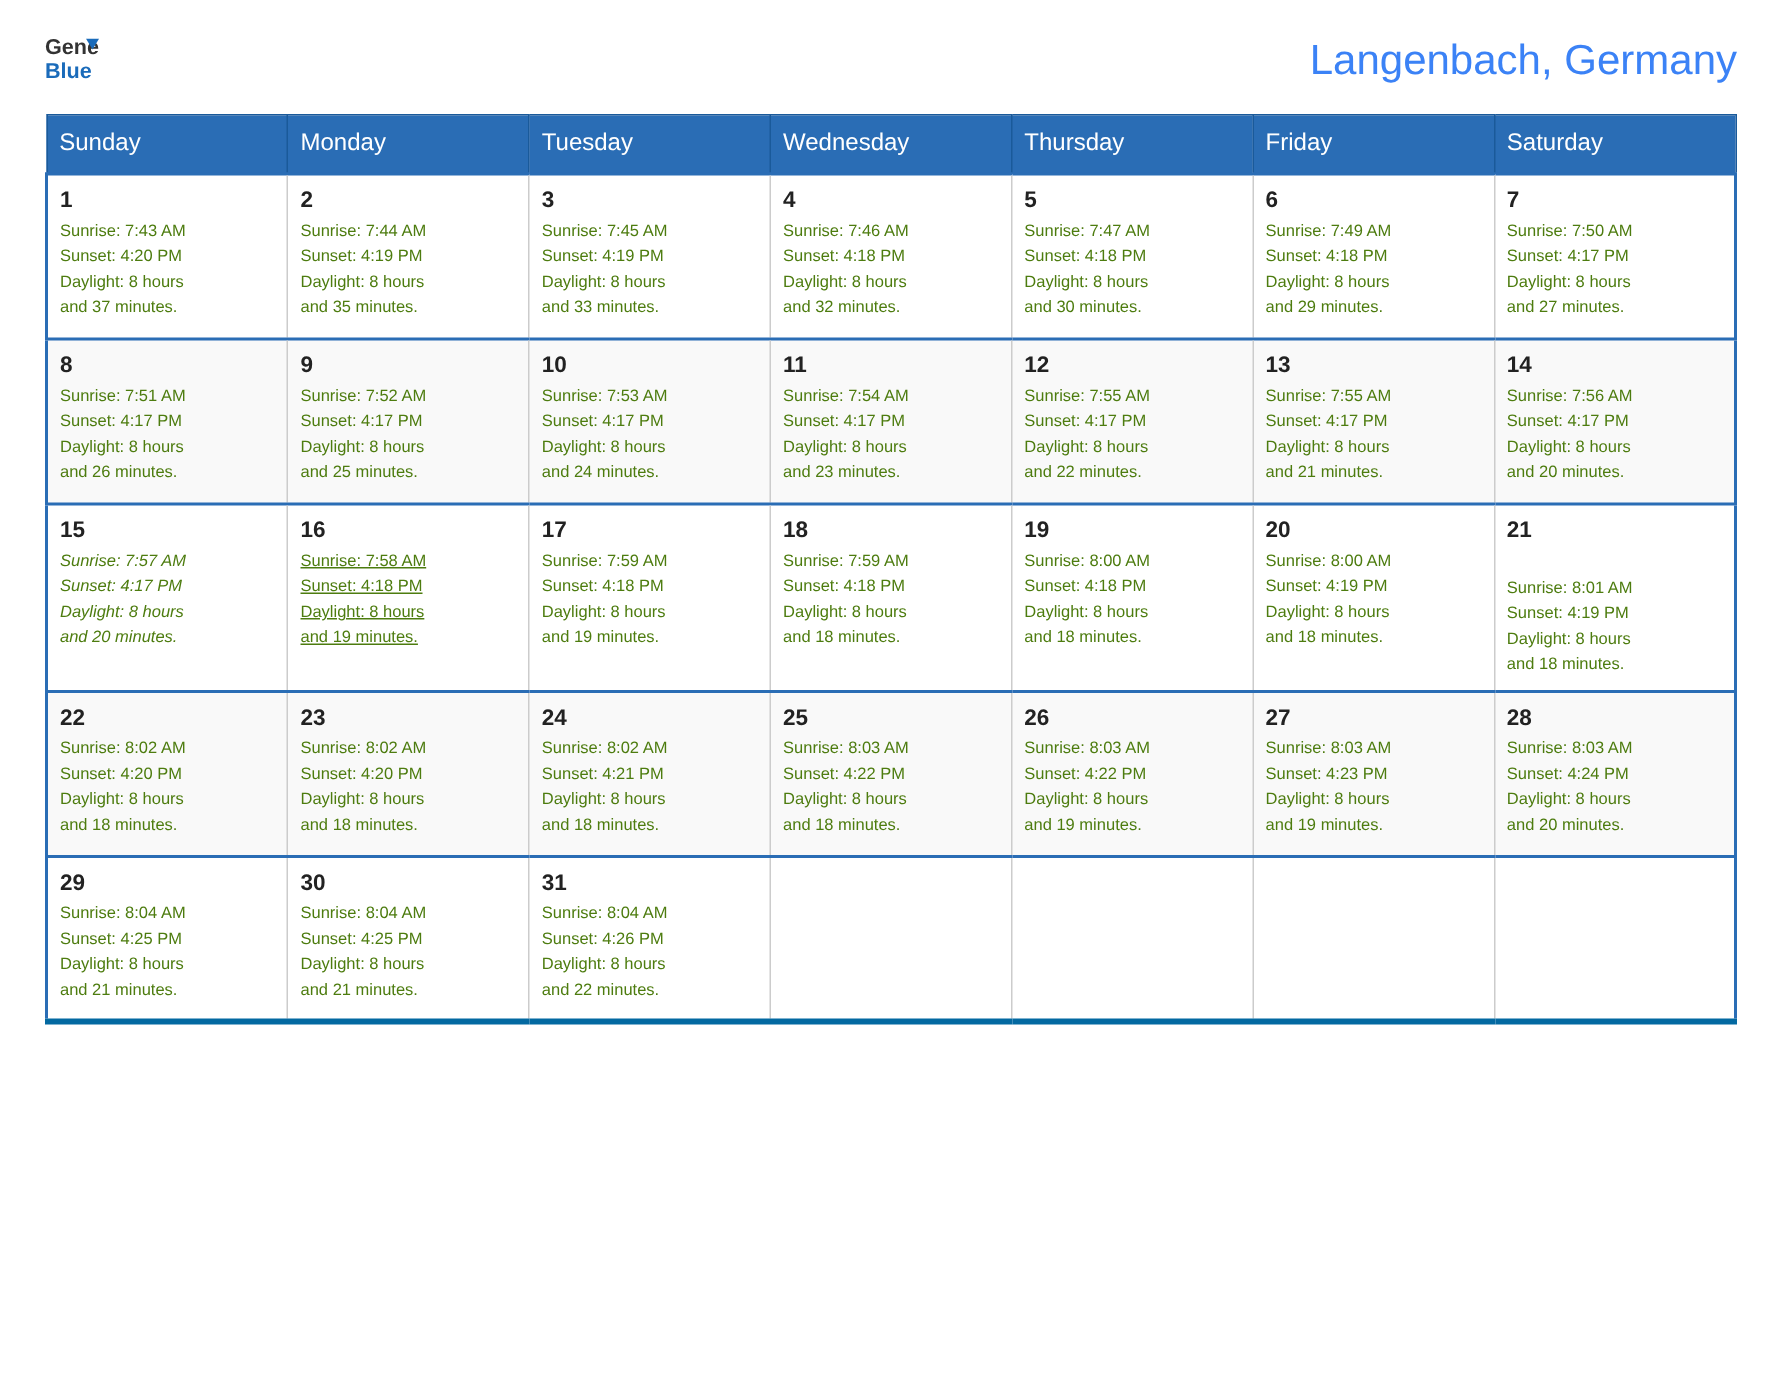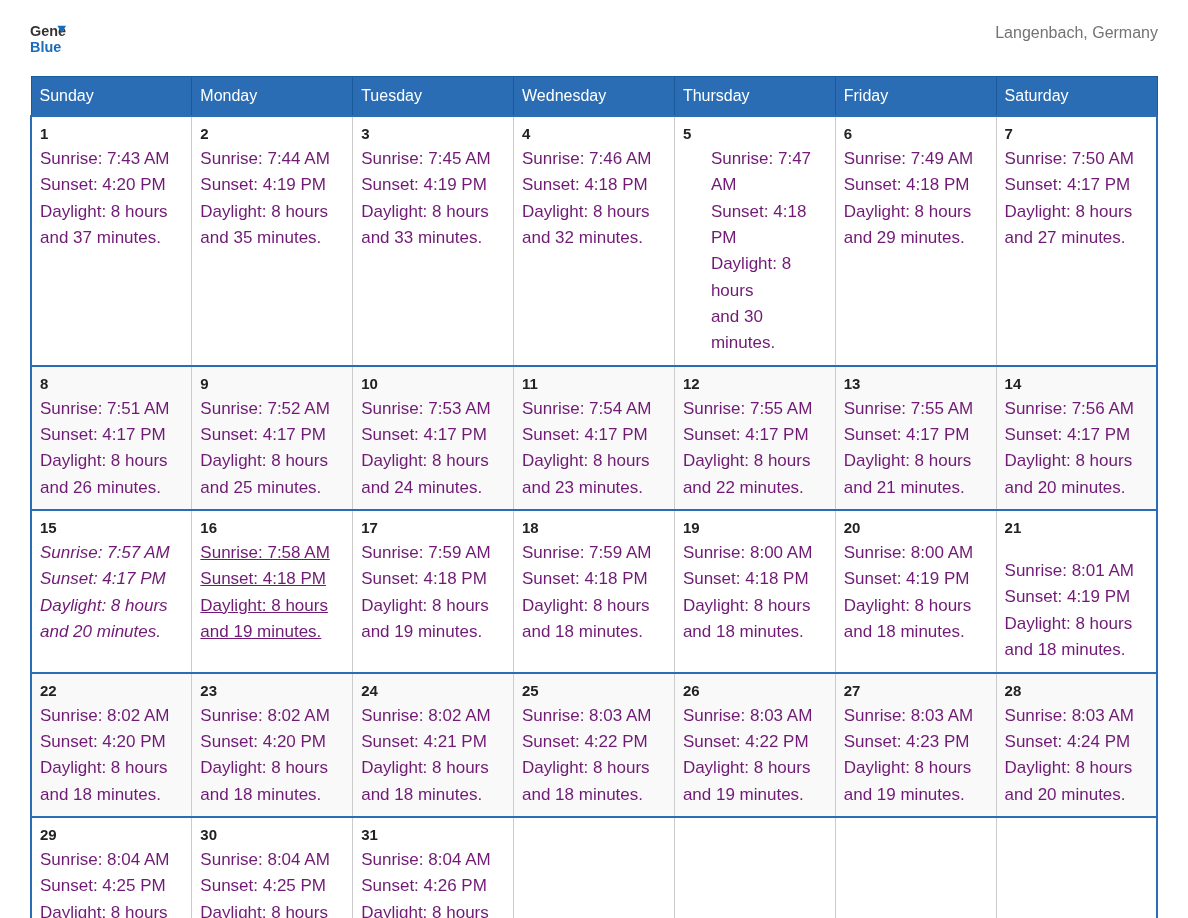--- a/index.html
+++ b/index.html
@@ -28,22 +28,22 @@
     .title-area {
       text-align: right;
     }
     .month-title {
       font-size: 48px;
       font-weight: bold;
       color: #222;
       line-height: 1.1;
     }
     .location {
-      font-size: 16px;
-      color: #737373;
+      font-size: 28px;
+      color: #3b82f6;
       margin-top: 4px;
     }
     table {
       width: 100%;
       border-collapse: collapse;
       table-layout: fixed;
     }
     thead tr th {
       background-color: #2a6db5;
       color: #fff;
@@ -65,23 +65,23 @@
     tbody tr:nth-child(even) td {
       background: #f9f9f9;
     }
     .day-number {
       font-size: 15px;
       font-weight: bold;
       color: #222;
       margin-bottom: 4px;
     }
     .day-info {
-      font-size: 17px;
+      font-size: 11px;
       line-height: 1.55;
-      color: #701a75;
+      color: #4d7c0f;
     }
     tbody tr td:first-child {
       border-left: 2px solid #2a6db5;
     }
     tbody tr td:last-child {
       border-right: 2px solid #2a6db5;
     }
     tbody tr:last-child td {
       border-bottom: 4px solid #0369a1;
     }
@@ -145,21 +145,21 @@
         </td>
         <td>
           <div class="day-number">4</div>
           <div class="day-info" style="white-space: pre-line;">Sunrise: 7:46 AM
 Sunset: 4:18 PM
 Daylight: 8 hours
 and 32 minutes.</div>
         </td>
         <td>
           <div class="day-number">5</div>
-          <div class="day-info" style="white-space: pre-line; margin-left: 28px;">Sunrise: 7:47 AM
+          <div class="day-info" style="white-space: pre-line;">Sunrise: 7:47 AM
 Sunset: 4:18 PM
 Daylight: 8 hours
 and 30 minutes.</div>
         </td>
         <td>
           <div class="day-number">6</div>
           <div class="day-info" style="white-space: pre-line;">Sunrise: 7:49 AM
 Sunset: 4:18 PM
 Daylight: 8 hours
 and 29 minutes.</div>

